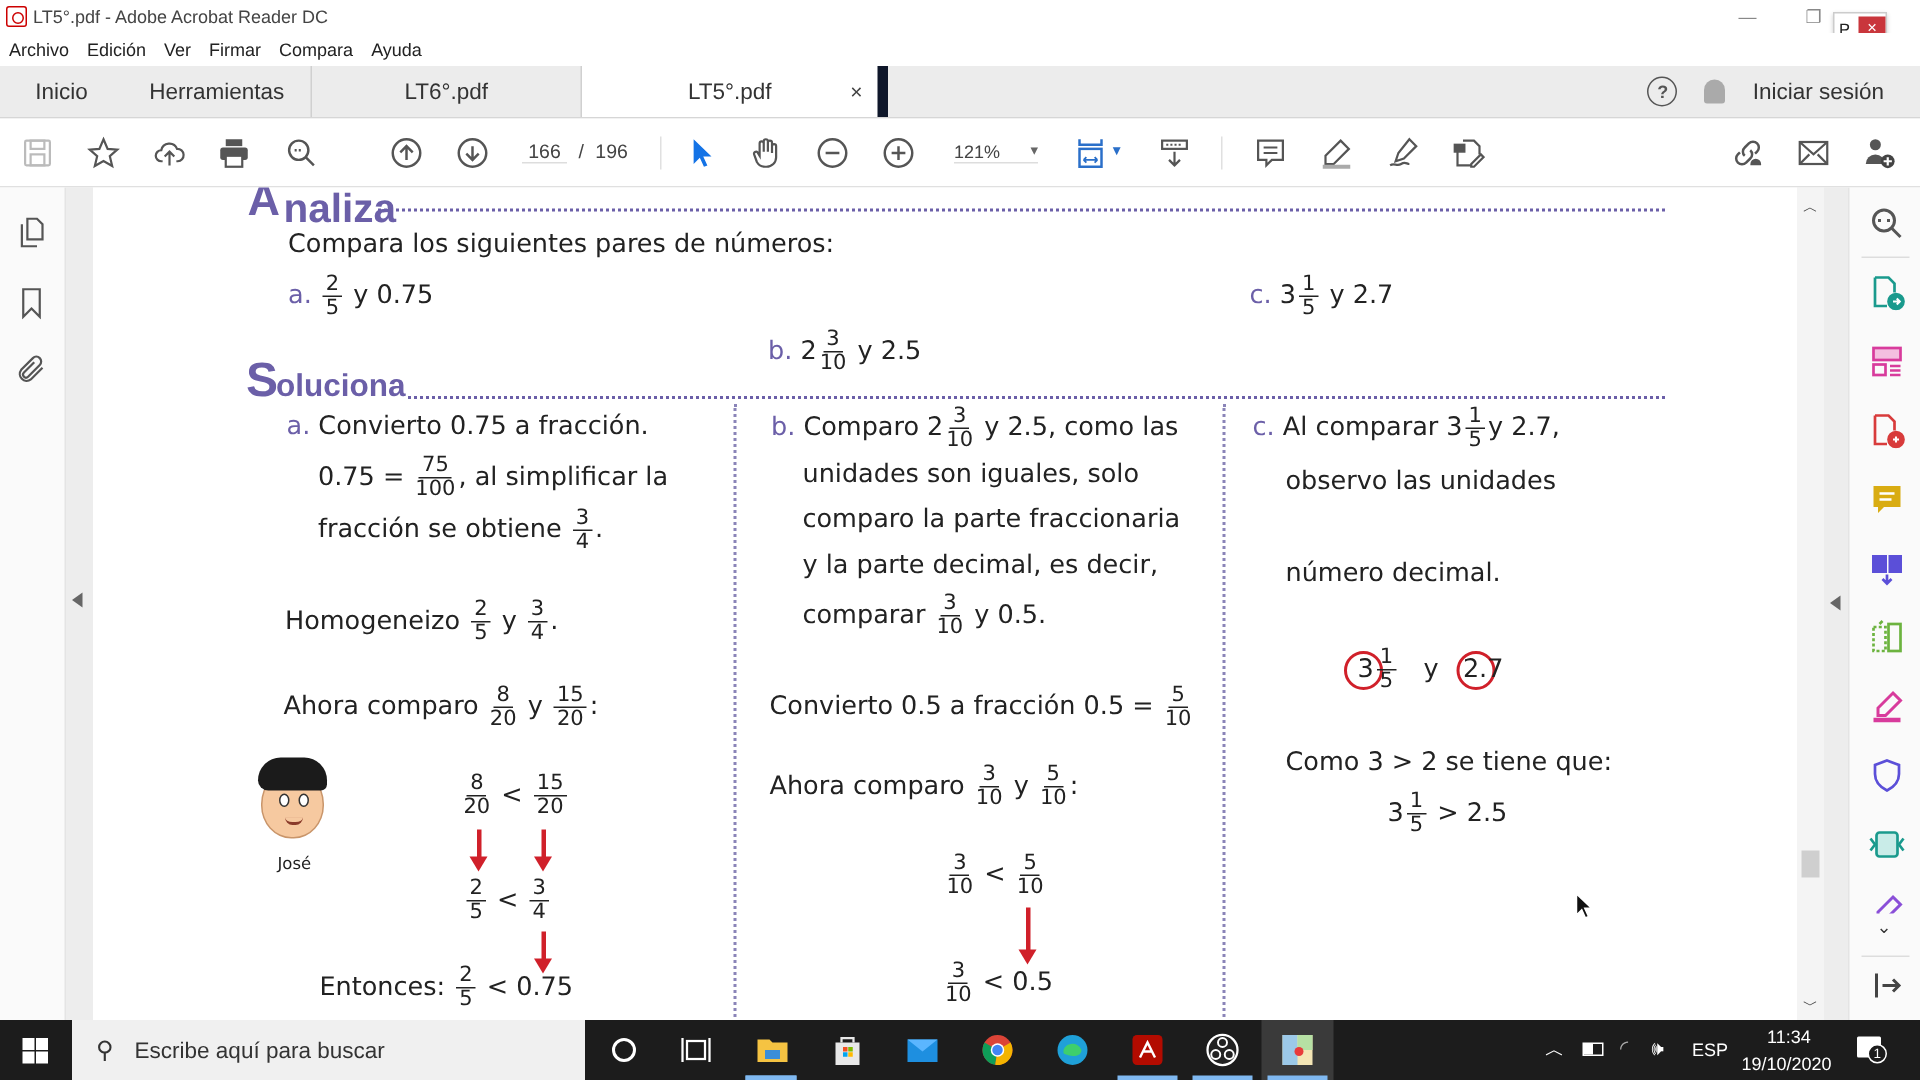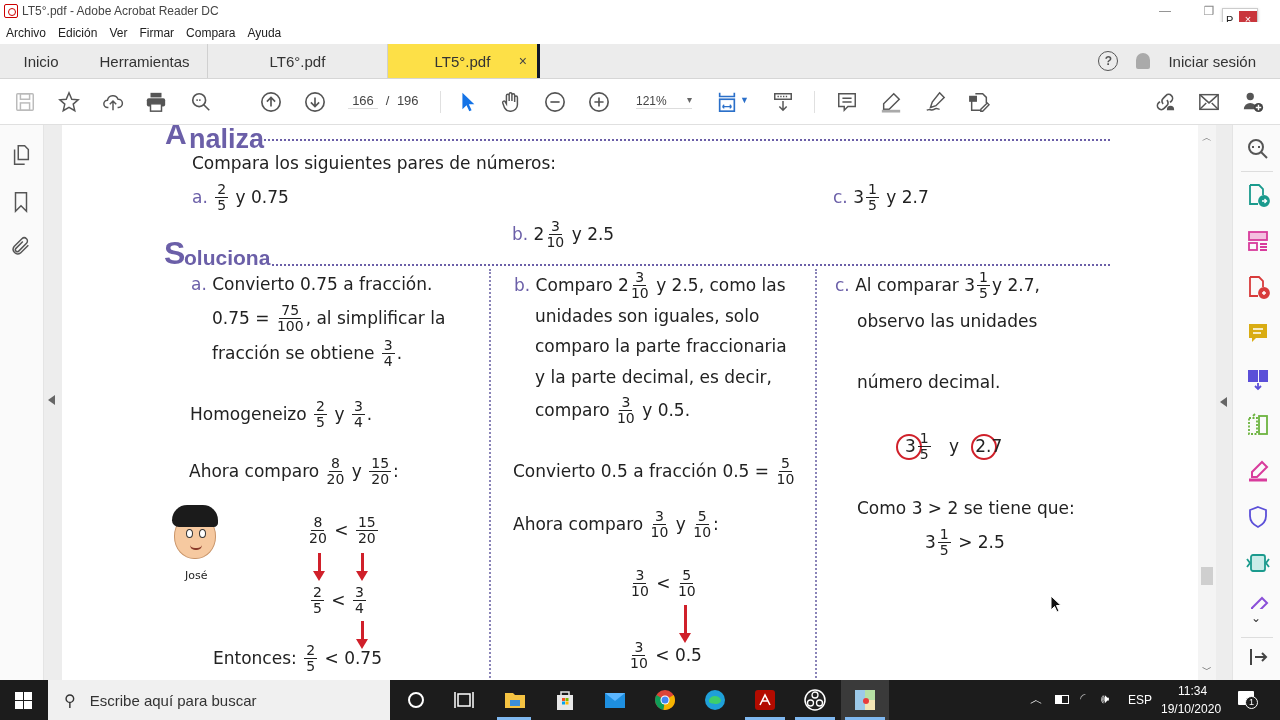--- a/index.html
+++ b/index.html
@@ -8,21 +8,21 @@
 .titlebar .pdficon{width:14px;height:14px;border:1px solid #c00;border-radius:2px;margin:0 4px 0 4px;position:relative;}
 .titlebar .pdficon:after{content:"";position:absolute;left:3px;top:3px;width:6px;height:6px;border:1.5px solid #c00;border-radius:50%;}
 .winctl{position:absolute;top:0;height:22px;width:46px;display:flex;align-items:center;justify-content:center;color:#888;font-size:12px;}
 .menubar{position:absolute;left:0;top:22px;width:1280px;height:22px;display:flex;align-items:center;font-size:12px;color:#222;background:#fff;}
 .menubar span{padding:0 6px;}
 .tabbar{position:absolute;left:0;top:44px;width:1280px;height:35px;background:#ececec;border-bottom:1px solid #d6d6d6;display:flex;align-items:stretch;font-size:15px;color:#333;}
 .tab{display:flex;align-items:center;justify-content:center;position:relative;}
 .tab.home{width:82px;}
 .tab.tools{width:126px;border-right:1px solid #d0d0d0;}
 .tab.doc{width:180px;border-right:1px solid #d0d0d0;}
-.tab.active{background:#fde047;width:152px;border-right:3px solid #0f172a;}
+.tab.active{background:#ffffff;width:204px;border-right:7px solid #0f172a;}
 .tab .close{position:absolute;right:10px;font-size:14px;color:#444;}
 .tabright{margin-left:auto;display:flex;align-items:center;gap:18px;padding-right:24px;}
 .helpic{width:20px;height:20px;border:1.5px solid #555;border-radius:50%;display:flex;align-items:center;justify-content:center;font-size:12px;color:#555;font-weight:bold;}
 .bell{width:14px;height:16px;background:#aaa;border-radius:7px 7px 2px 2px;position:relative;}
 .signin{font-size:15px;color:#333;}
 .toolbar{position:absolute;left:0;top:79px;width:1280px;height:46px;background:#fff;border-bottom:1px solid #e0e0e0;}
 .tb{position:absolute;top:10px;width:26px;height:26px;display:flex;align-items:center;justify-content:center;color:#555;}
 .tb svg{width:22px;height:22px;}
 .pagebox{position:absolute;left:348px;top:14px;font-size:13px;color:#444;}
 .pagebox .cur{display:inline-block;width:30px;text-align:center;border-bottom:1px solid #ddd;}
@@ -346,21 +346,21 @@
         <span>5</span>
       </span> <span>&lt; 0.75</span></div>
 
   <div class="pc" style="left:452px;top:145px;"><span class="lbl">b.</span> <span>Comparo 2</span><span class="fr">
         <span class="n">3</span>
         <span>10</span>
       </span> <span>y 2.5, como las</span></div>
   <div class="pc" style="left:473px;top:181px;">unidades son iguales, solo</div>
   <div class="pc" style="left:473px;top:211px;">comparo la parte fraccionaria</div>
   <div class="pc" style="left:473px;top:242px;">y la parte decimal, es decir,</div>
-  <div class="pc" style="left:473px;top:270px;"><span>comparo</span> <span class="fr">
+  <div class="pc" style="left:473px;top:270px;"><span>comparar</span> <span class="fr">
         <span class="n">3</span>
         <span>10</span>
       </span> <span>y 0.5.</span></div>
   <div class="pc" style="left:451px;top:331px;"><span>Convierto 0.5 a fracción 0.5 =</span> <span class="fr">
         <span class="n">5</span>
         <span>10</span>
       </span></div>
   <div class="pc" style="left:451px;top:384px;"><span>Ahora comparo</span> <span class="fr">
         <span class="n">3</span>
         <span>10</span>

